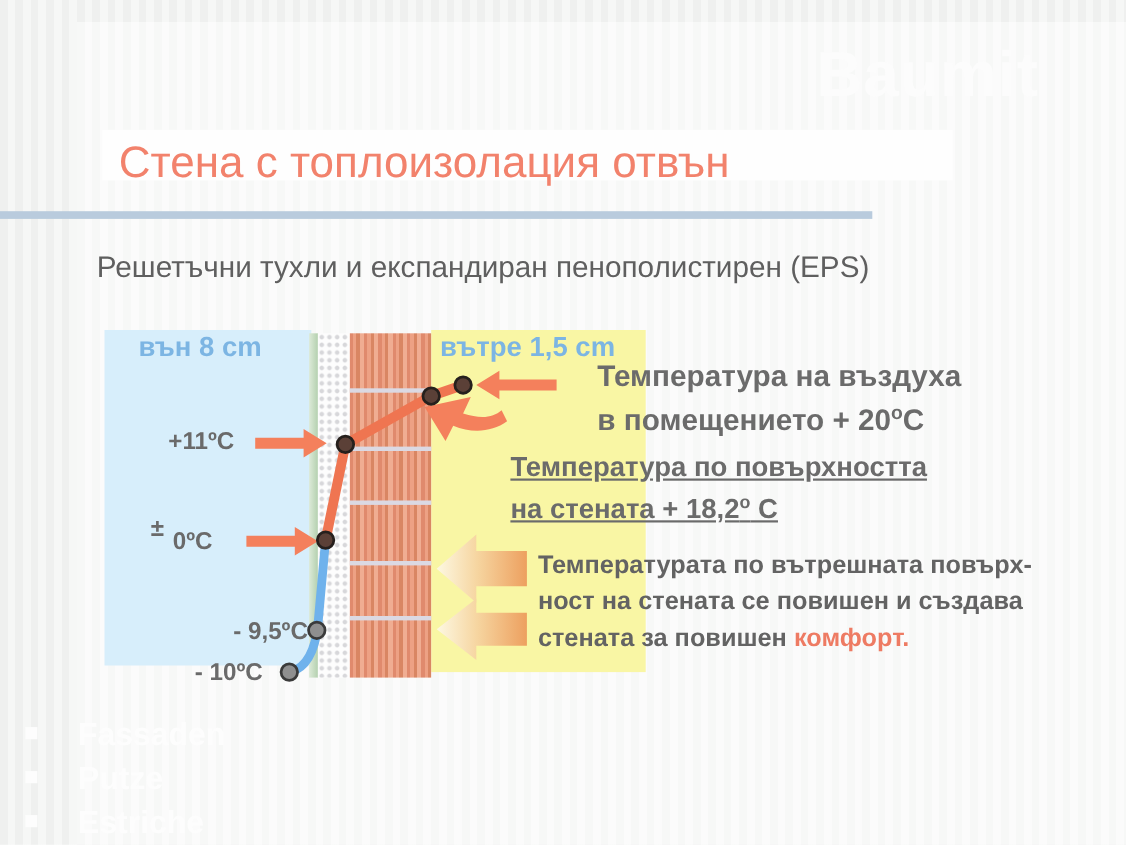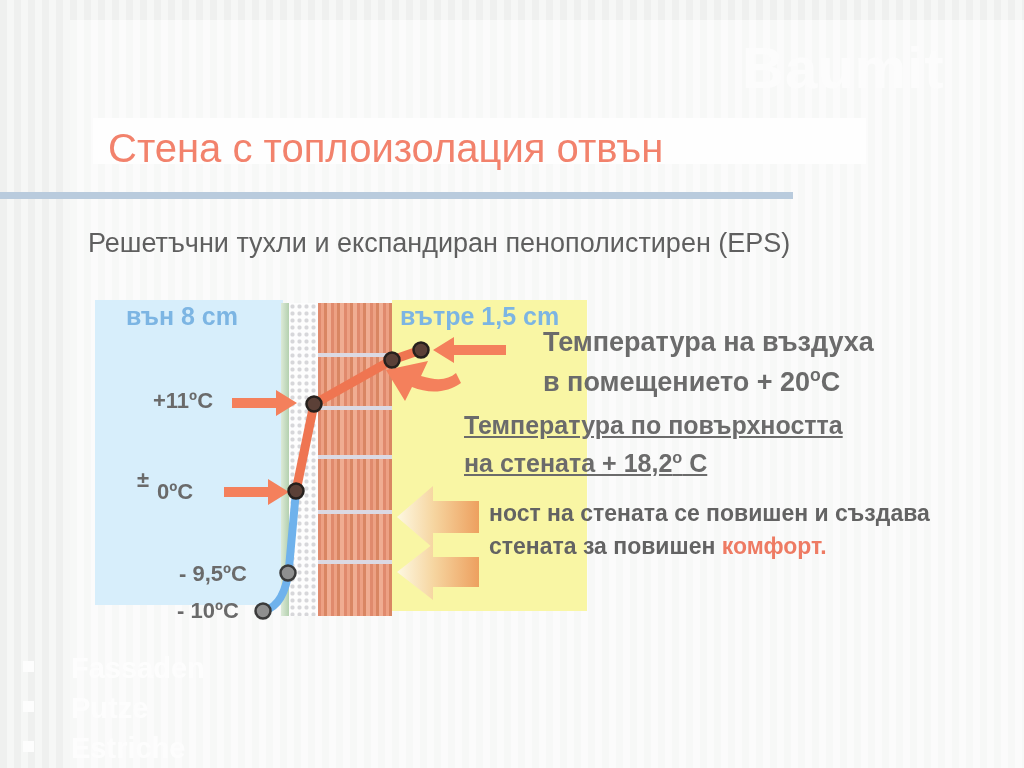--- a/index.html
+++ b/index.html
@@ -108,34 +108,35 @@
   <circle cx="392" cy="360" r="7.5" fill="#5b4037" stroke="#26201d" stroke-width="2.5"></circle>
   <circle cx="314" cy="404" r="7.5" fill="#5b4037" stroke="#26201d" stroke-width="2.5"></circle>
   <circle cx="296" cy="491" r="7.5" fill="#5b4037" stroke="#26201d" stroke-width="2.5"></circle>
   <circle cx="288" cy="573" r="7.5" fill="#8f8f8f" stroke="#3a3a3a" stroke-width="2.5"></circle>
   <circle cx="263" cy="611" r="7.5" fill="#8f8f8f" stroke="#3a3a3a" stroke-width="2.5"></circle>
 </svg>
 
 <div class="abs temp-label" style="left:153px;top:369px;margin-top:19px;">+11ºC</div>
 <div class="abs temp-label" style="left:137px;top:467px;">±</div>
 <div class="abs temp-label" style="left:157px;top:479px;">0ºC</div>
-<div class="abs temp-label" style="left:179px;top:561px;">- 9,5ºC</div>
+<div class="abs temp-label" style="left:212px;top:561px;">- 9,5ºC</div>
 <div class="abs temp-label" style="left:177px;top:598px;">- 10ºC</div>
 
 <div class="abs txt-block txt-air">
   <div>Температура на въздуха</div>
   <div><span>в помещението + 20</span><sup>о</sup><span>С</span></div>
 </div>
 
 <div class="abs txt-block txt-surface">
   <div>Температура по повърхността</div>
   <div><span>на стената + 18,2</span><sup>о</sup><span> С</span></div>
 </div>
 
 <div class="abs txt-block txt-comfort">
+  <div>Температурата по вътрешната повърх-</div>
   <div>ност на стената се повишен и създава</div>
   <div><span>стената за повишен </span><span class="hl">комфорт.</span></div>
 </div>
 
 <div class="abs footer-row" style="top:652px;">
   <span class="footer-bullet"></span>
   <span class="footer-text">Fassaden</span>
 </div>
 <div class="abs footer-row" style="top:692px;">
   <span class="footer-bullet"></span>

